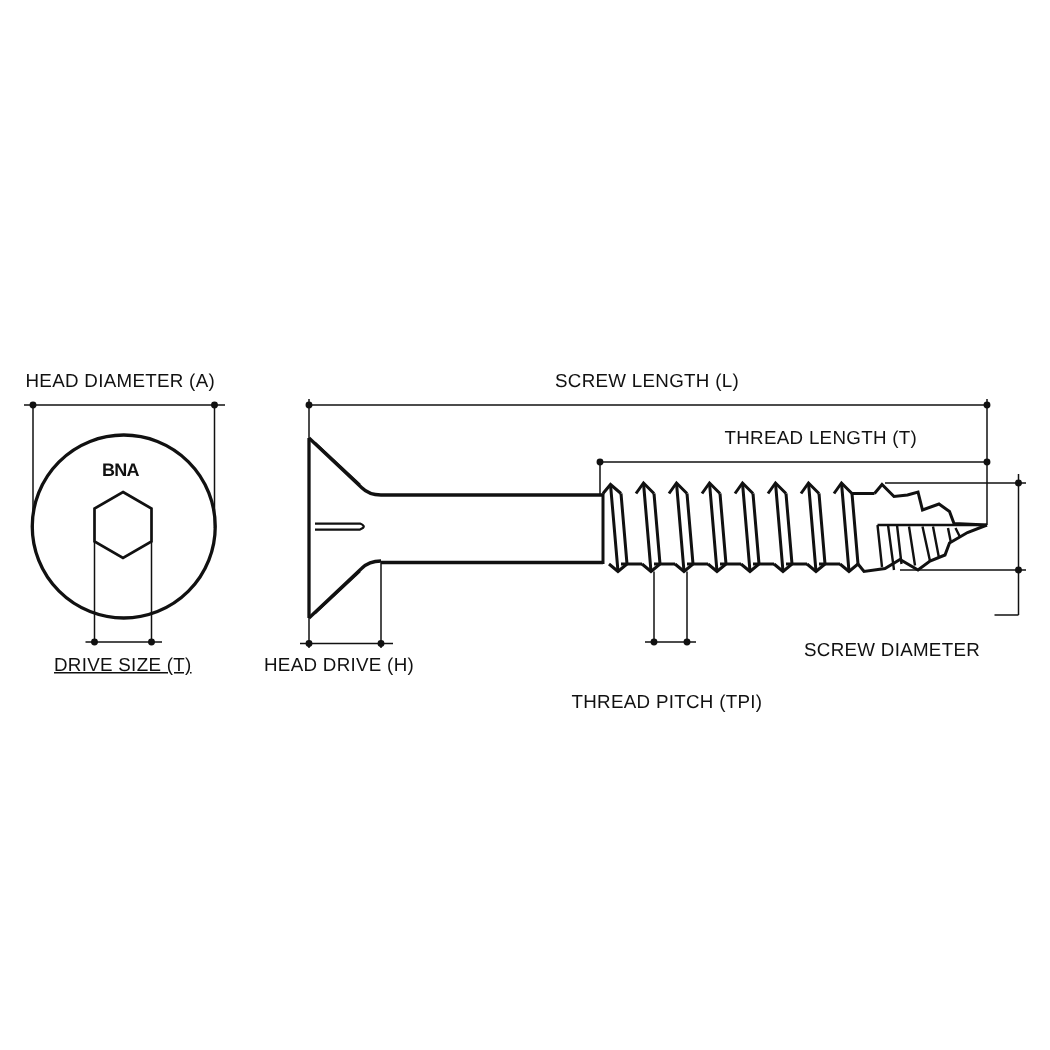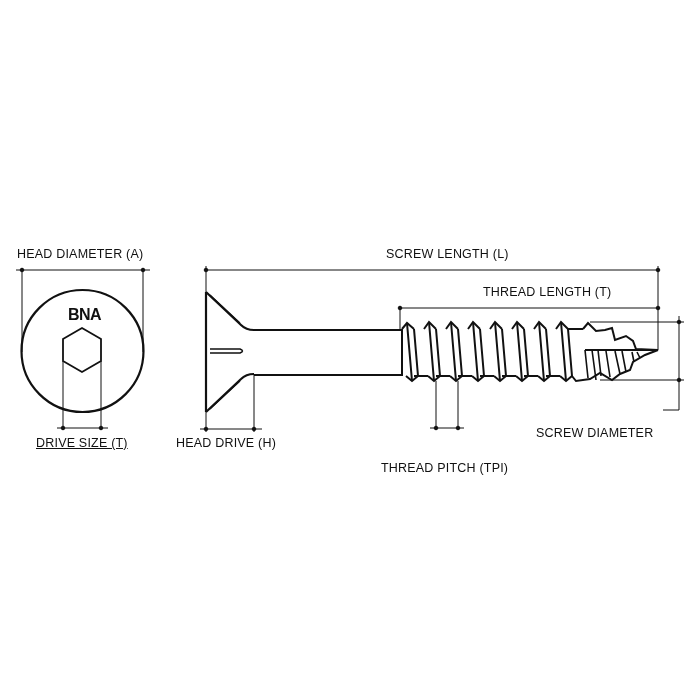--- a/index.html
+++ b/index.html
@@ -1,19 +1,19 @@
 <!DOCTYPE html>
 <html><head>
 <meta charset="utf-8">
 <style>
   html, body { margin:0; padding:0; background:#ffffff; }
   body { width:700px; height:700px; position:relative; overflow:hidden; }
   svg { position:absolute; left:0; top:0; }
   .lbl { position:absolute; font-family:"Liberation Sans", sans-serif; font-size:12.5px; color:#111; white-space:nowrap; letter-spacing:0.2px;text-align:center; }
-  .brand { position:absolute; font-family:"Liberation Sans", sans-serif; font-size:16px; font-weight:bold; color:#111; letter-spacing:-0.5px; }
+  .brand { position:absolute; font-family:"Liberation Sans", sans-serif; font-size:12px; font-weight:bold; color:#111; letter-spacing:-0.5px; }
 </style>
 </head>
 <body>
 
 <svg width="700" height="700" viewBox="0 0 700 700">
 
   <g stroke="#111" fill="none">
 
     <line x1="16" y1="270" x2="150" y2="270" stroke-width="1"></line>
     <line x1="22" y1="268" x2="22" y2="352" stroke-width="1"></line>
@@ -98,16 +98,16 @@
     <circle cx="679" cy="322" r="1.8" fill="#111"></circle>
     <circle cx="679" cy="380" r="1.8" fill="#111"></circle>
   </g>
 </svg>
 
 <div class="brand" style="left:68px;top:306px;">BNA</div>
 
 <div class="lbl" style="left:17px;top:247px;">HEAD DIAMETER (A)</div>
 <div class="lbl" style="left:36px;top:436px;text-decoration:underline;">DRIVE SIZE (T)</div>
 <div class="lbl" style="left:176px;top:436px;">HEAD DRIVE (H)</div>
-<div class="lbl" style="left:370px;top:247px;margin-left:16px;">SCREW LENGTH (L)</div>
+<div class="lbl" style="left:370px;top:247px;">SCREW LENGTH (L)</div>
 <div class="lbl" style="left:463px;top:285px;margin-left:20px;">THREAD LENGTH (T)</div>
 <div class="lbl" style="left:381px;top:436px;margin-top:25px;">THREAD PITCH (TPI)</div>
 <div class="lbl" style="left:536px;top:426px;">SCREW DIAMETER</div>
 
 </body></html>

